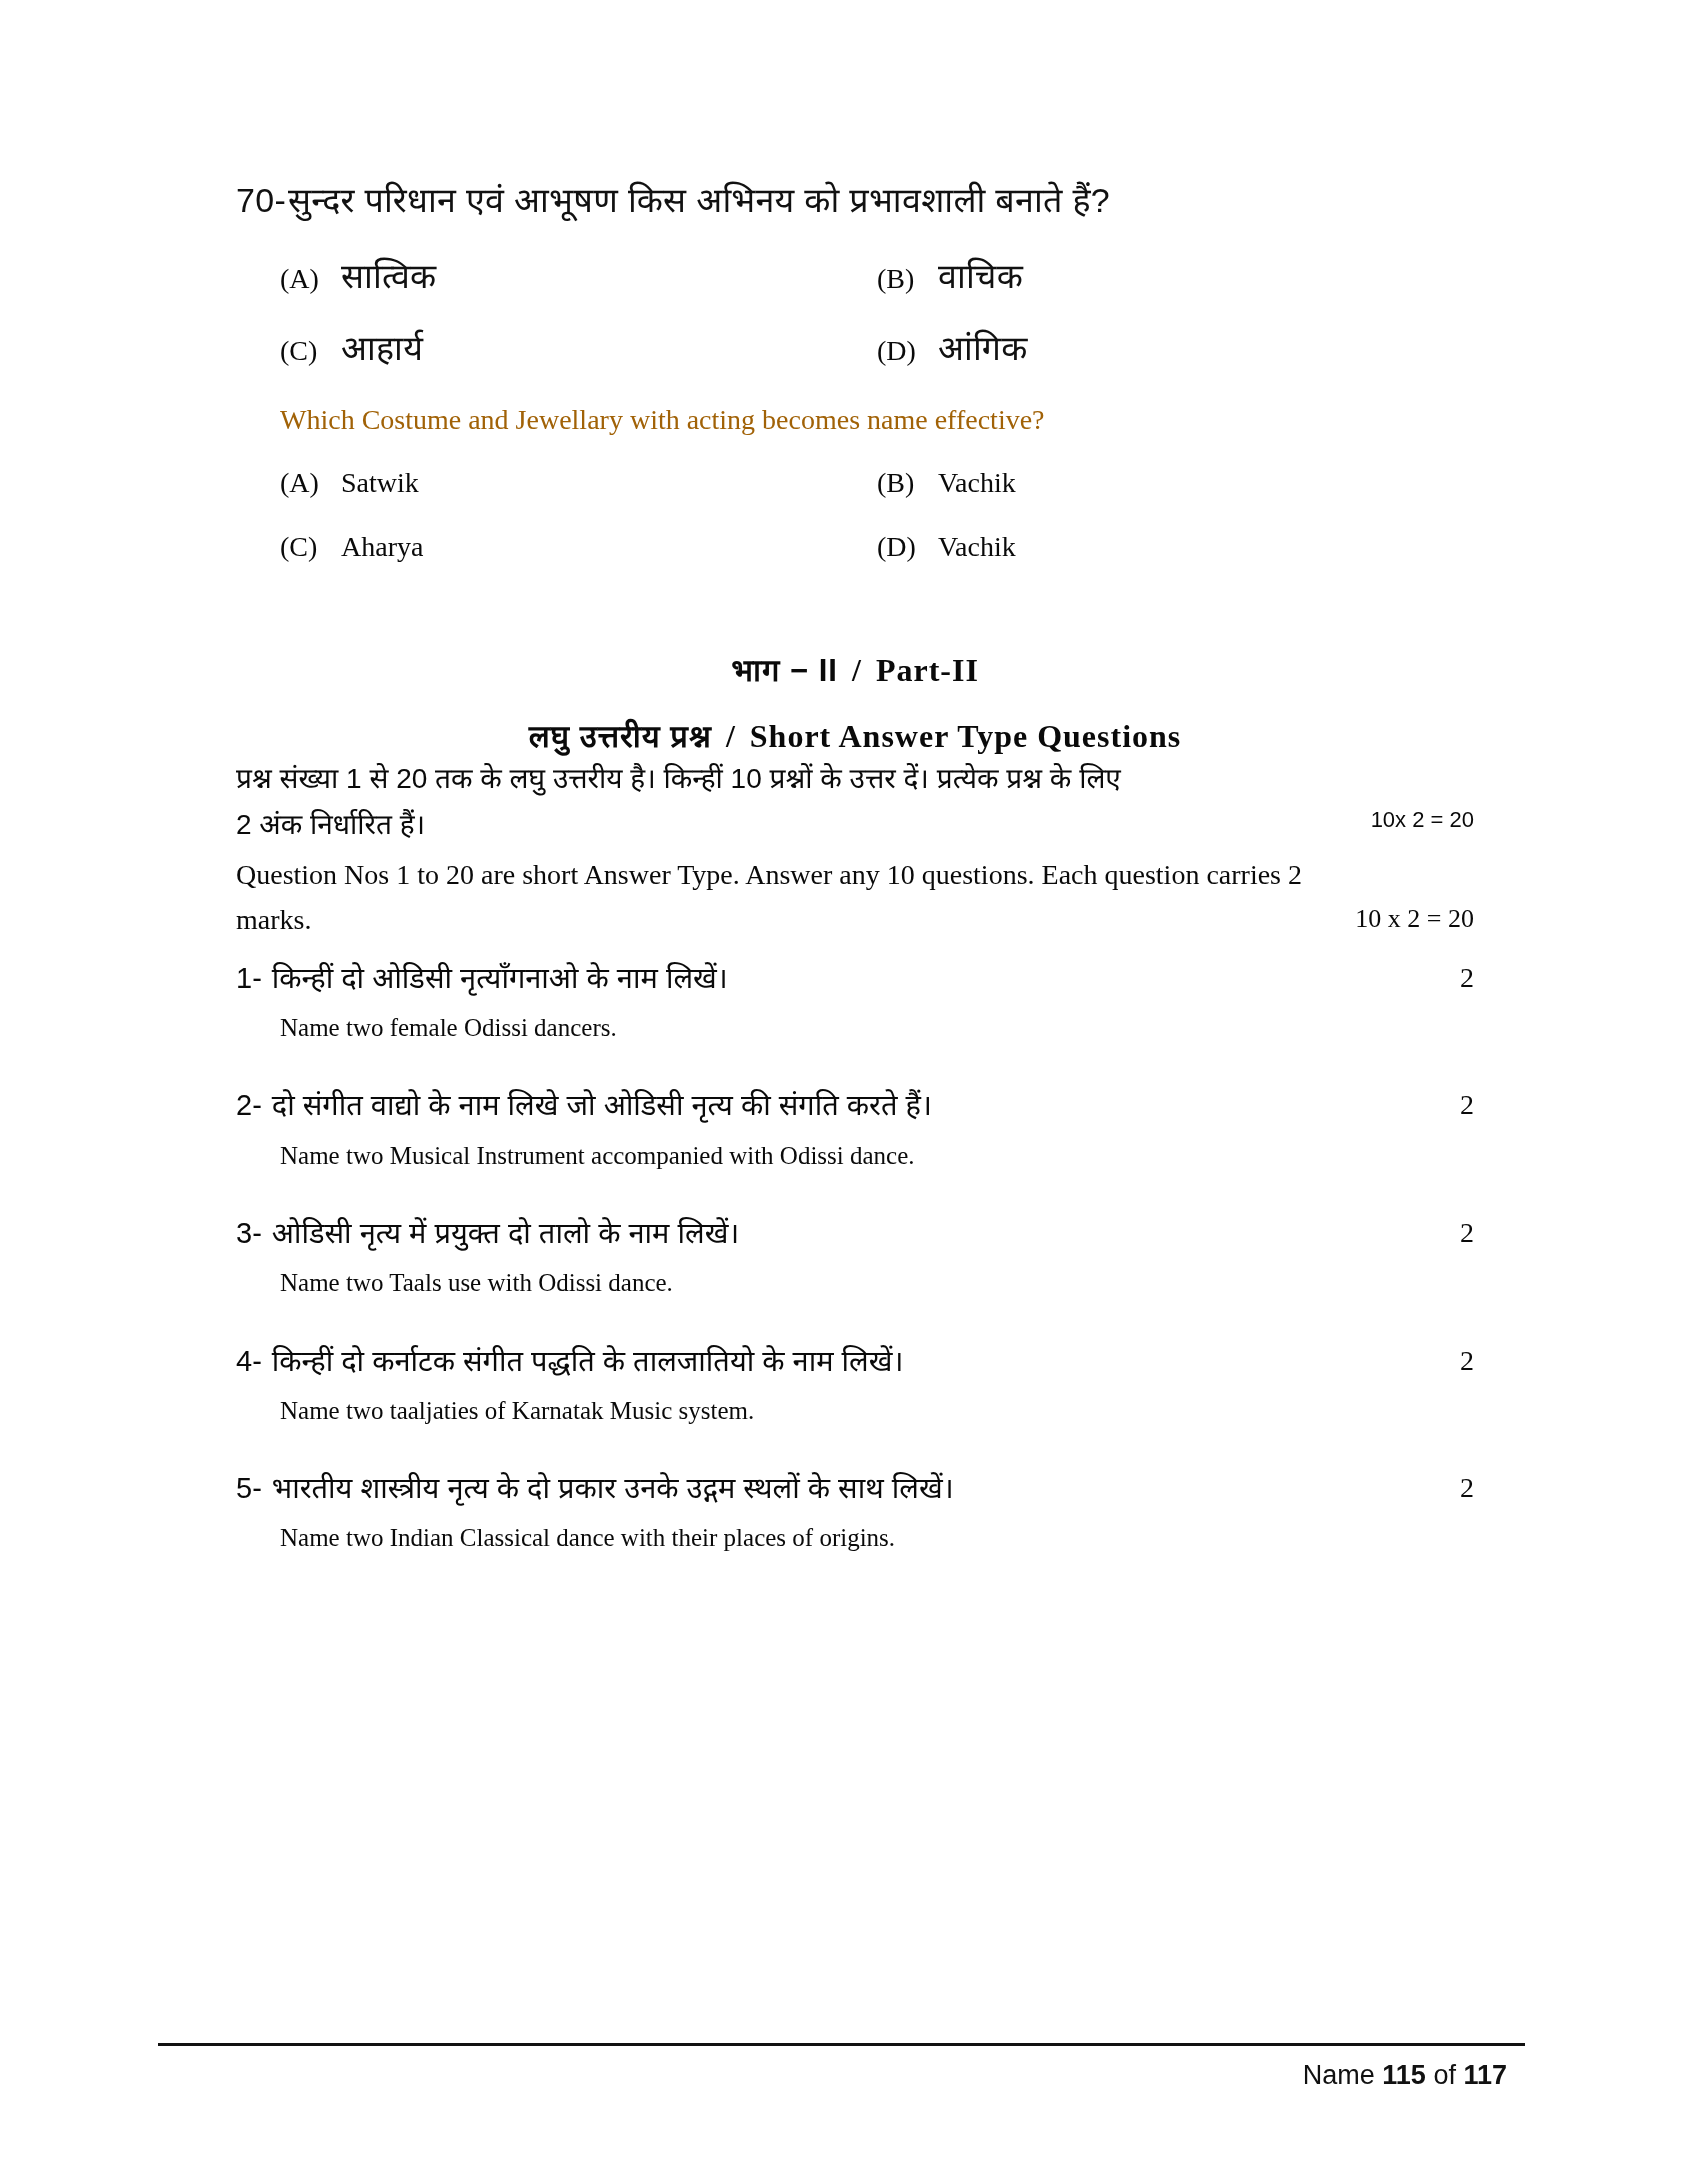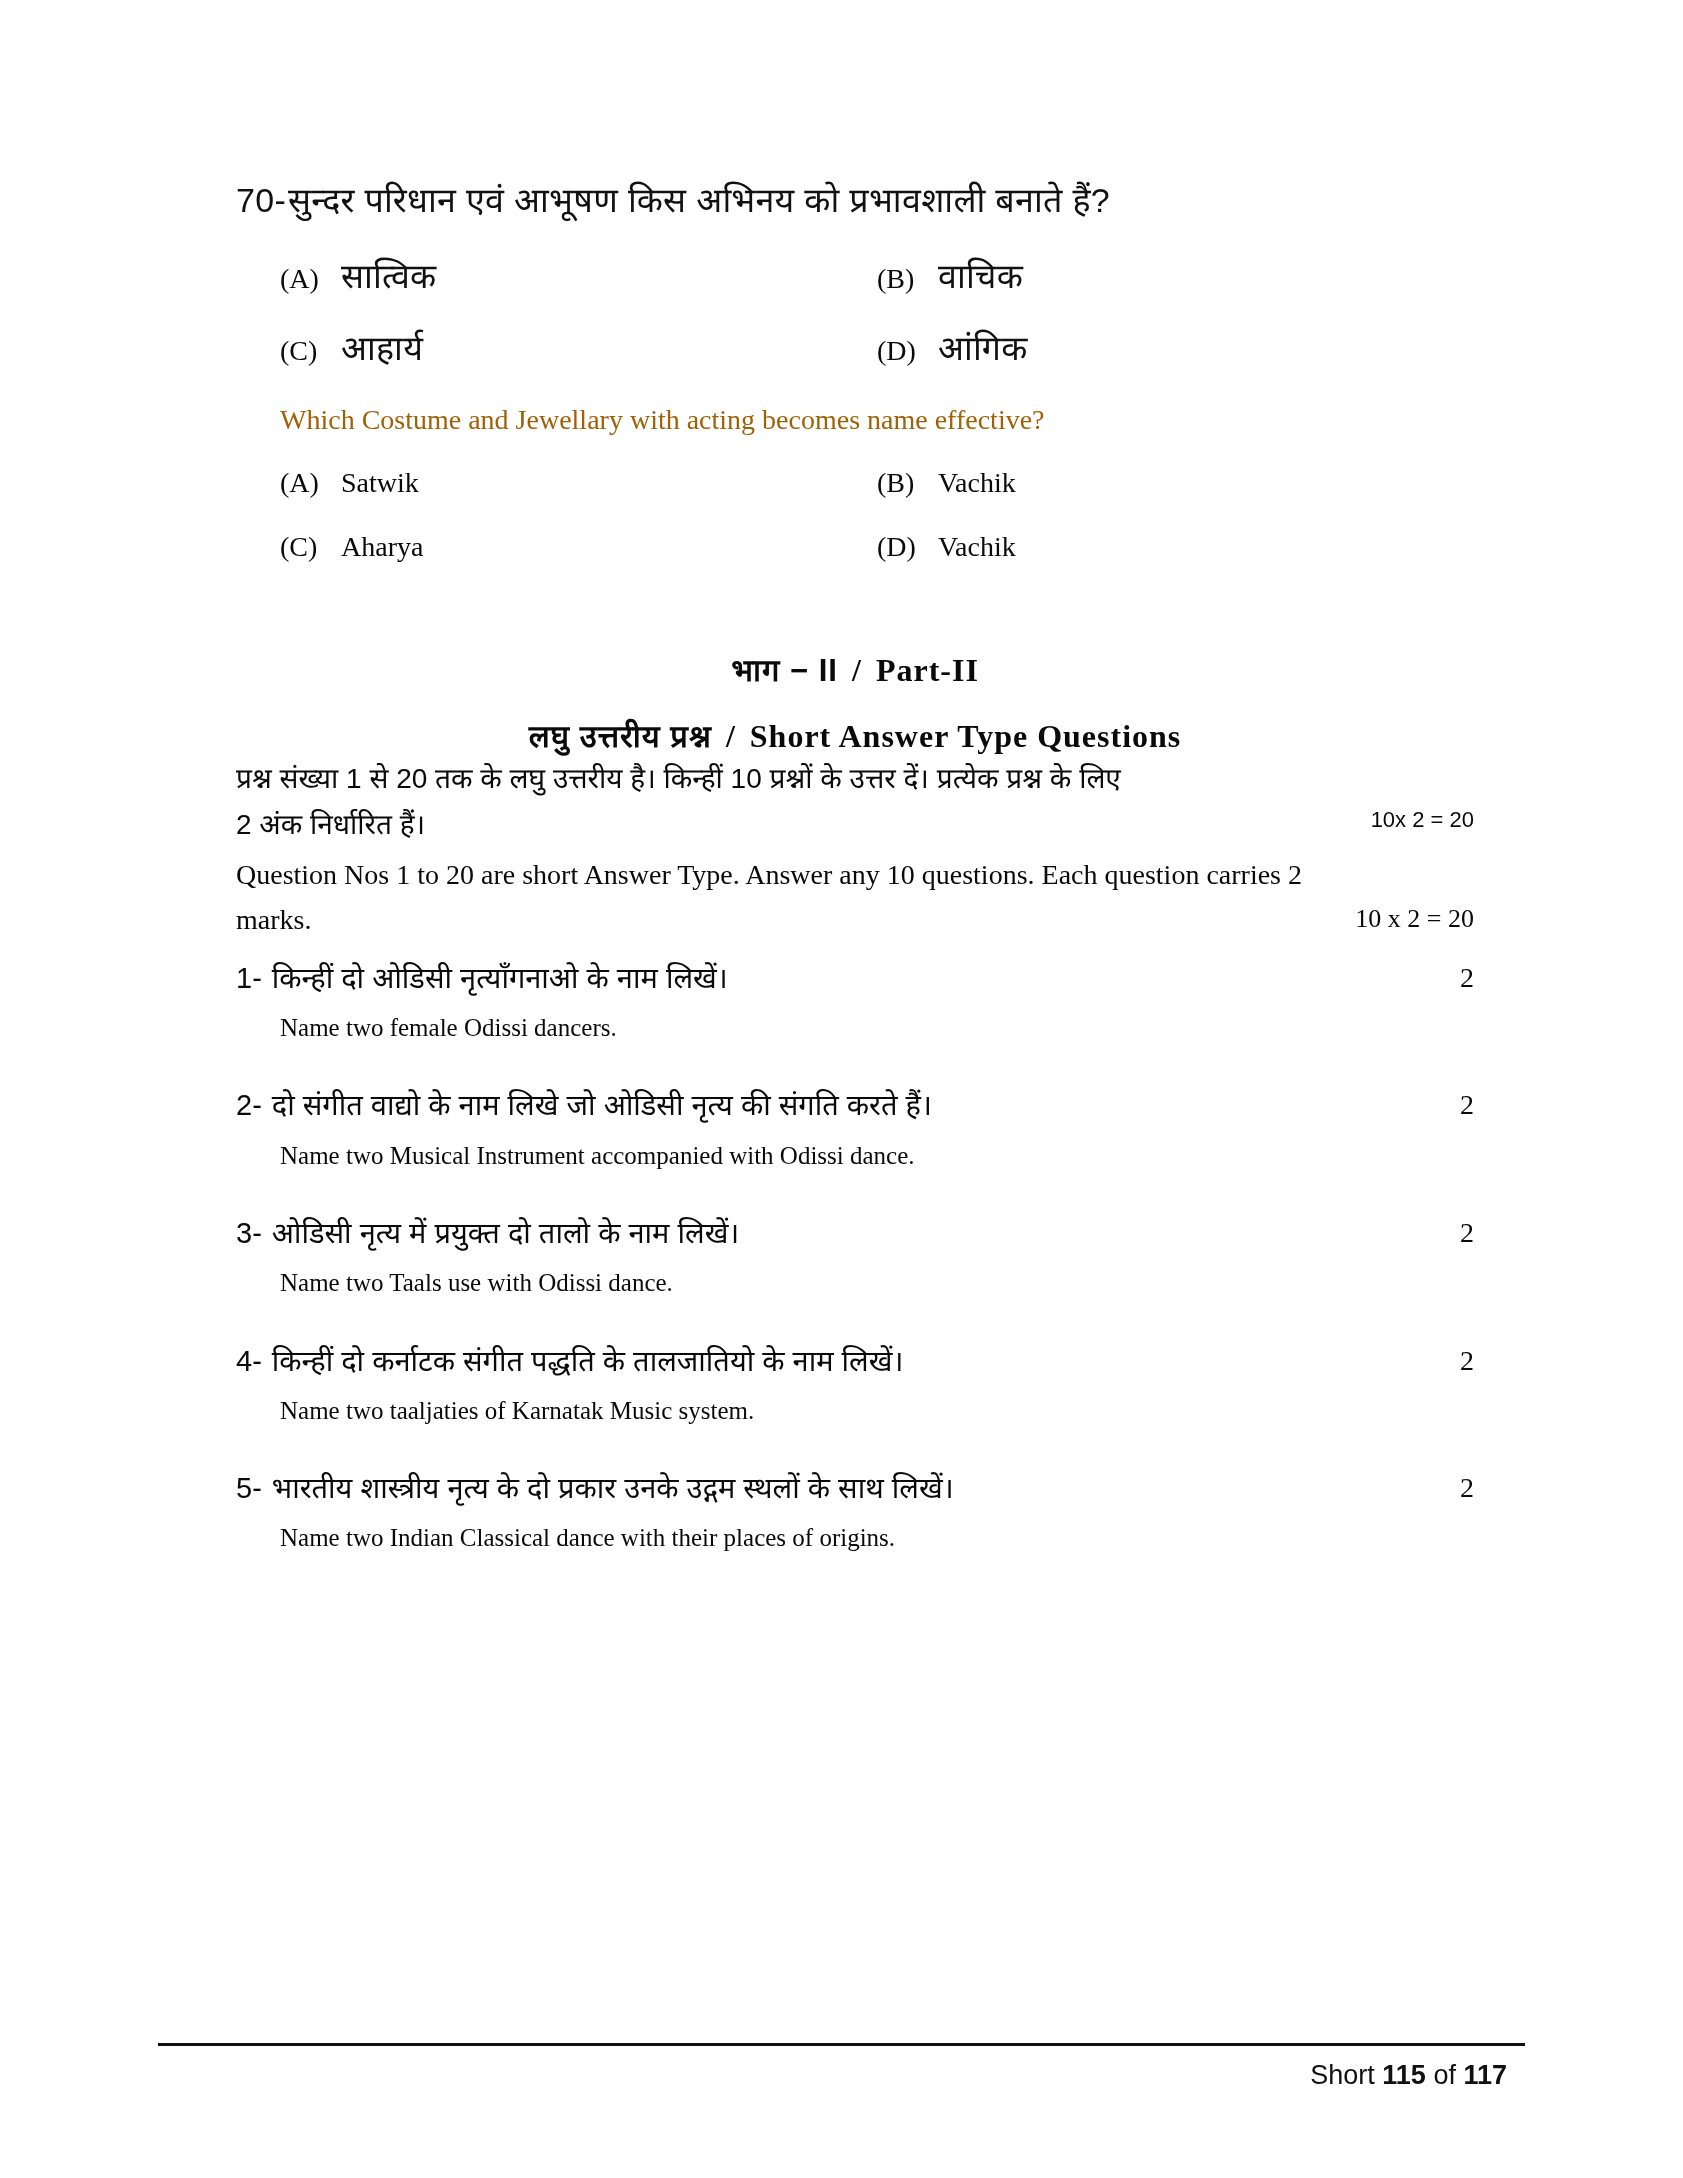--- a/index.html
+++ b/index.html
@@ -337,20 +337,20 @@
         <div class="qitem-eng">Name two Indian Classical dance with their places of origins.</div>
       </div>
 
     </div>
 
   </div>
 
   <div class="footer">
     <div class="footer-rule"></div>
     <div class="footer-text">
-      <span>Short</span>
+      <span>Name</span>
       <b>115</b>
       <span>of</span>
       <b>117</b>
     </div>
   </div>
 </div>
 
 
 </body></html>

